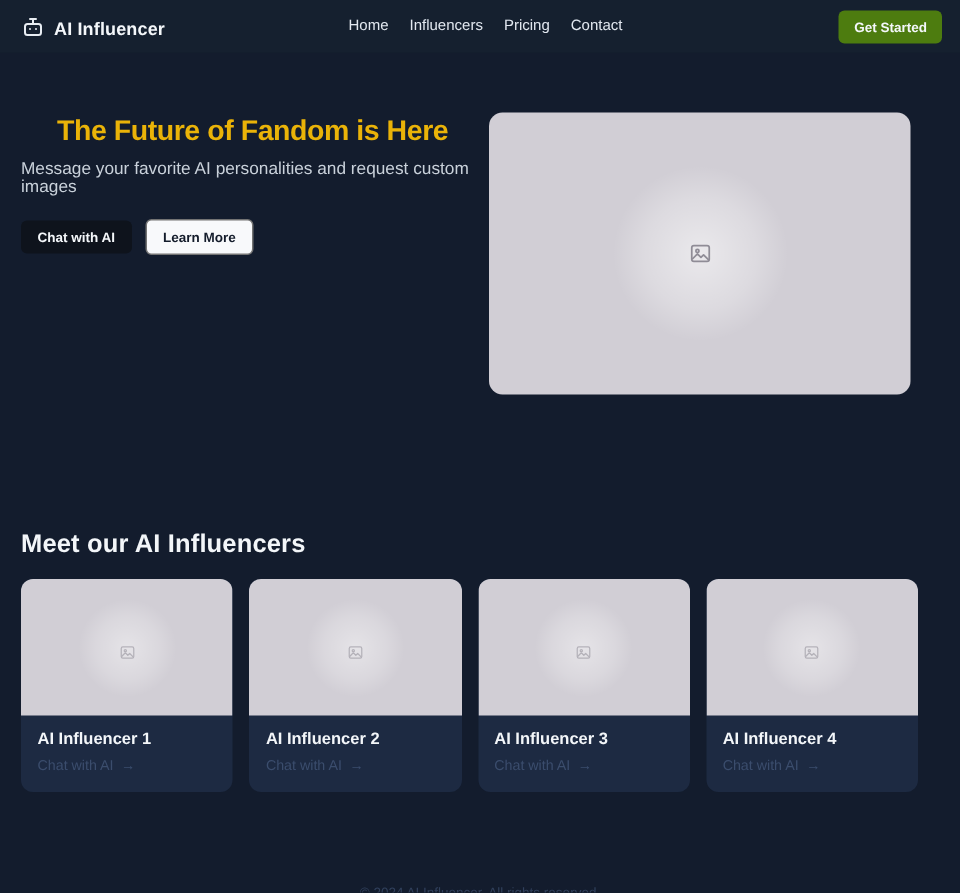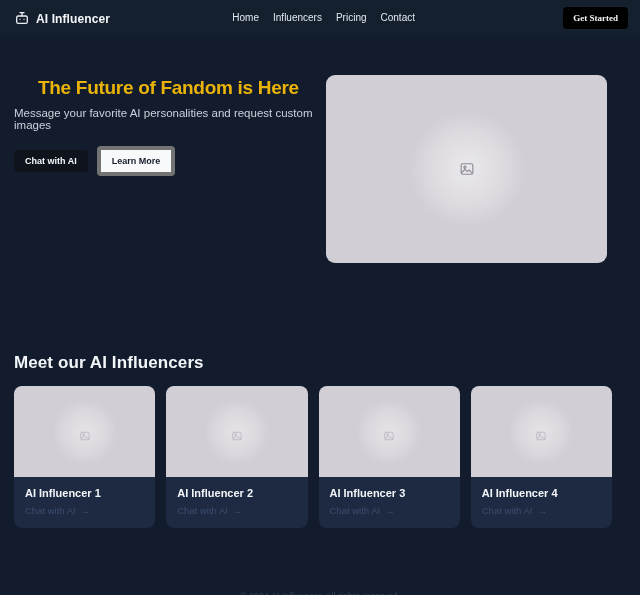--- a/index.html
+++ b/index.html
@@ -20,29 +20,29 @@
     justify-content: space-between;
     padding: 0 12px 0 14px;
     background: #15202f;
   }
   .brand { display: flex; align-items: flex-end; gap: 6px; }
   .brand .bot-icon { width: 16px; height: 16px; color: #e8edf3; display: block; }
   .brand-name { font-size: 12px; font-weight: bold; letter-spacing: 0.1px; color: #f4f7fa; }
   .nav-links { display: flex; align-items: center; gap: 14px; position: absolute; left: 50%; transform: translateX(-48%); }
   .nav-link { font-size: 10px; color: #e2e8f0; cursor: pointer; text-decoration: none; }
   .cta-btn {
-    background: #000000;
+    background: #4d7c0f;
     color: #f4f7fa;
     font-size: 9px;
     font-weight: bold;
     border: none;
     border-radius: 4px;
     padding: 6px 10px;
     cursor: pointer;
-    font-family: Liberation Serif, serif;
+    font-family: Liberation Sans, sans-serif;
   }
 
   
   .hero {
     display: flex;
     justify-content: space-between;
     padding: 40px 33px 0 14px;
   }
   .hero-left { width: 302px; padding-top: 2px; }
   .hero-title {
@@ -63,21 +63,21 @@
   .btn {
     font-size: 9px;
     font-weight: bold;
     border-radius: 4px;
     padding: 6px 11px;
     cursor: pointer;
     border: none;
     font-family: inherit;
   }
   .btn-dark { background: #0e131c; color: #f4f7fa; }
-  .btn-light { background: #f8f9fb; color: #141c2b; border: 4px solid #737373; }
+  .btn-light { background: #f8f9fb; color: #141c2b; border: 1px solid #737373; }
 
   .hero-media {
     width: 281px;
     height: 188px;
     background: #d1ced5;
     border-radius: 9px;
     position: relative;
     flex: none;
   }
   .ph-watermark {

